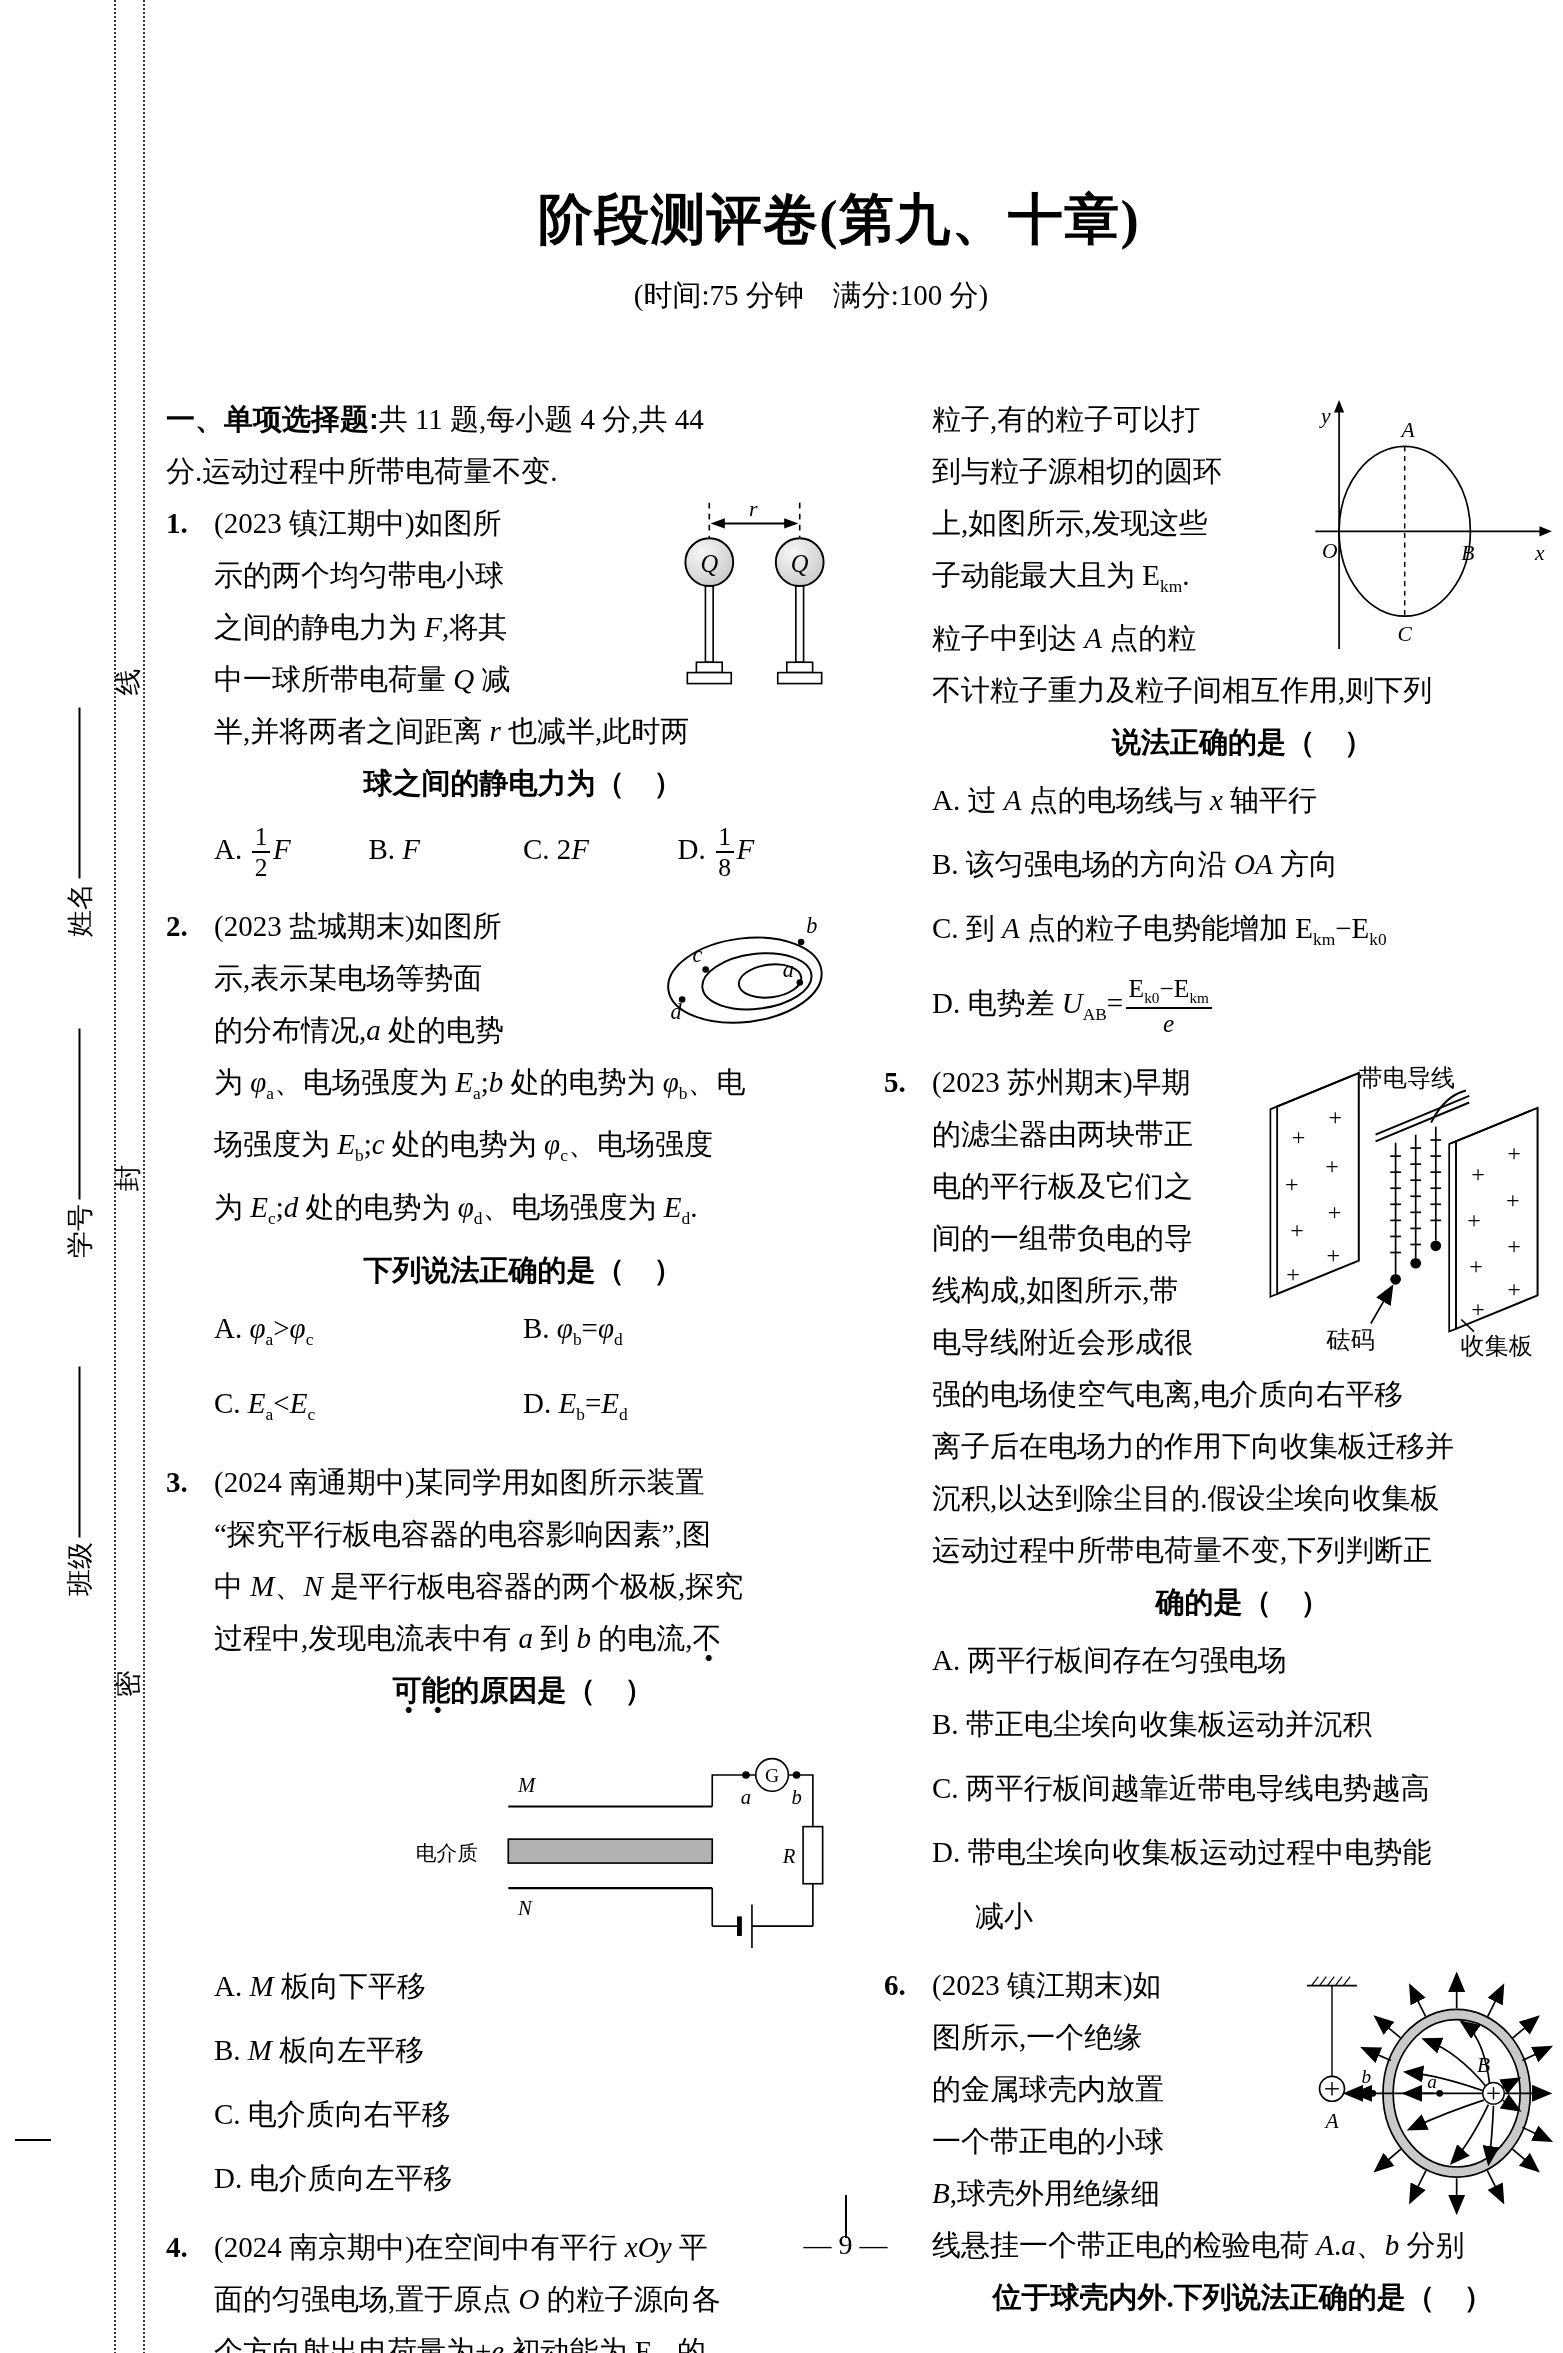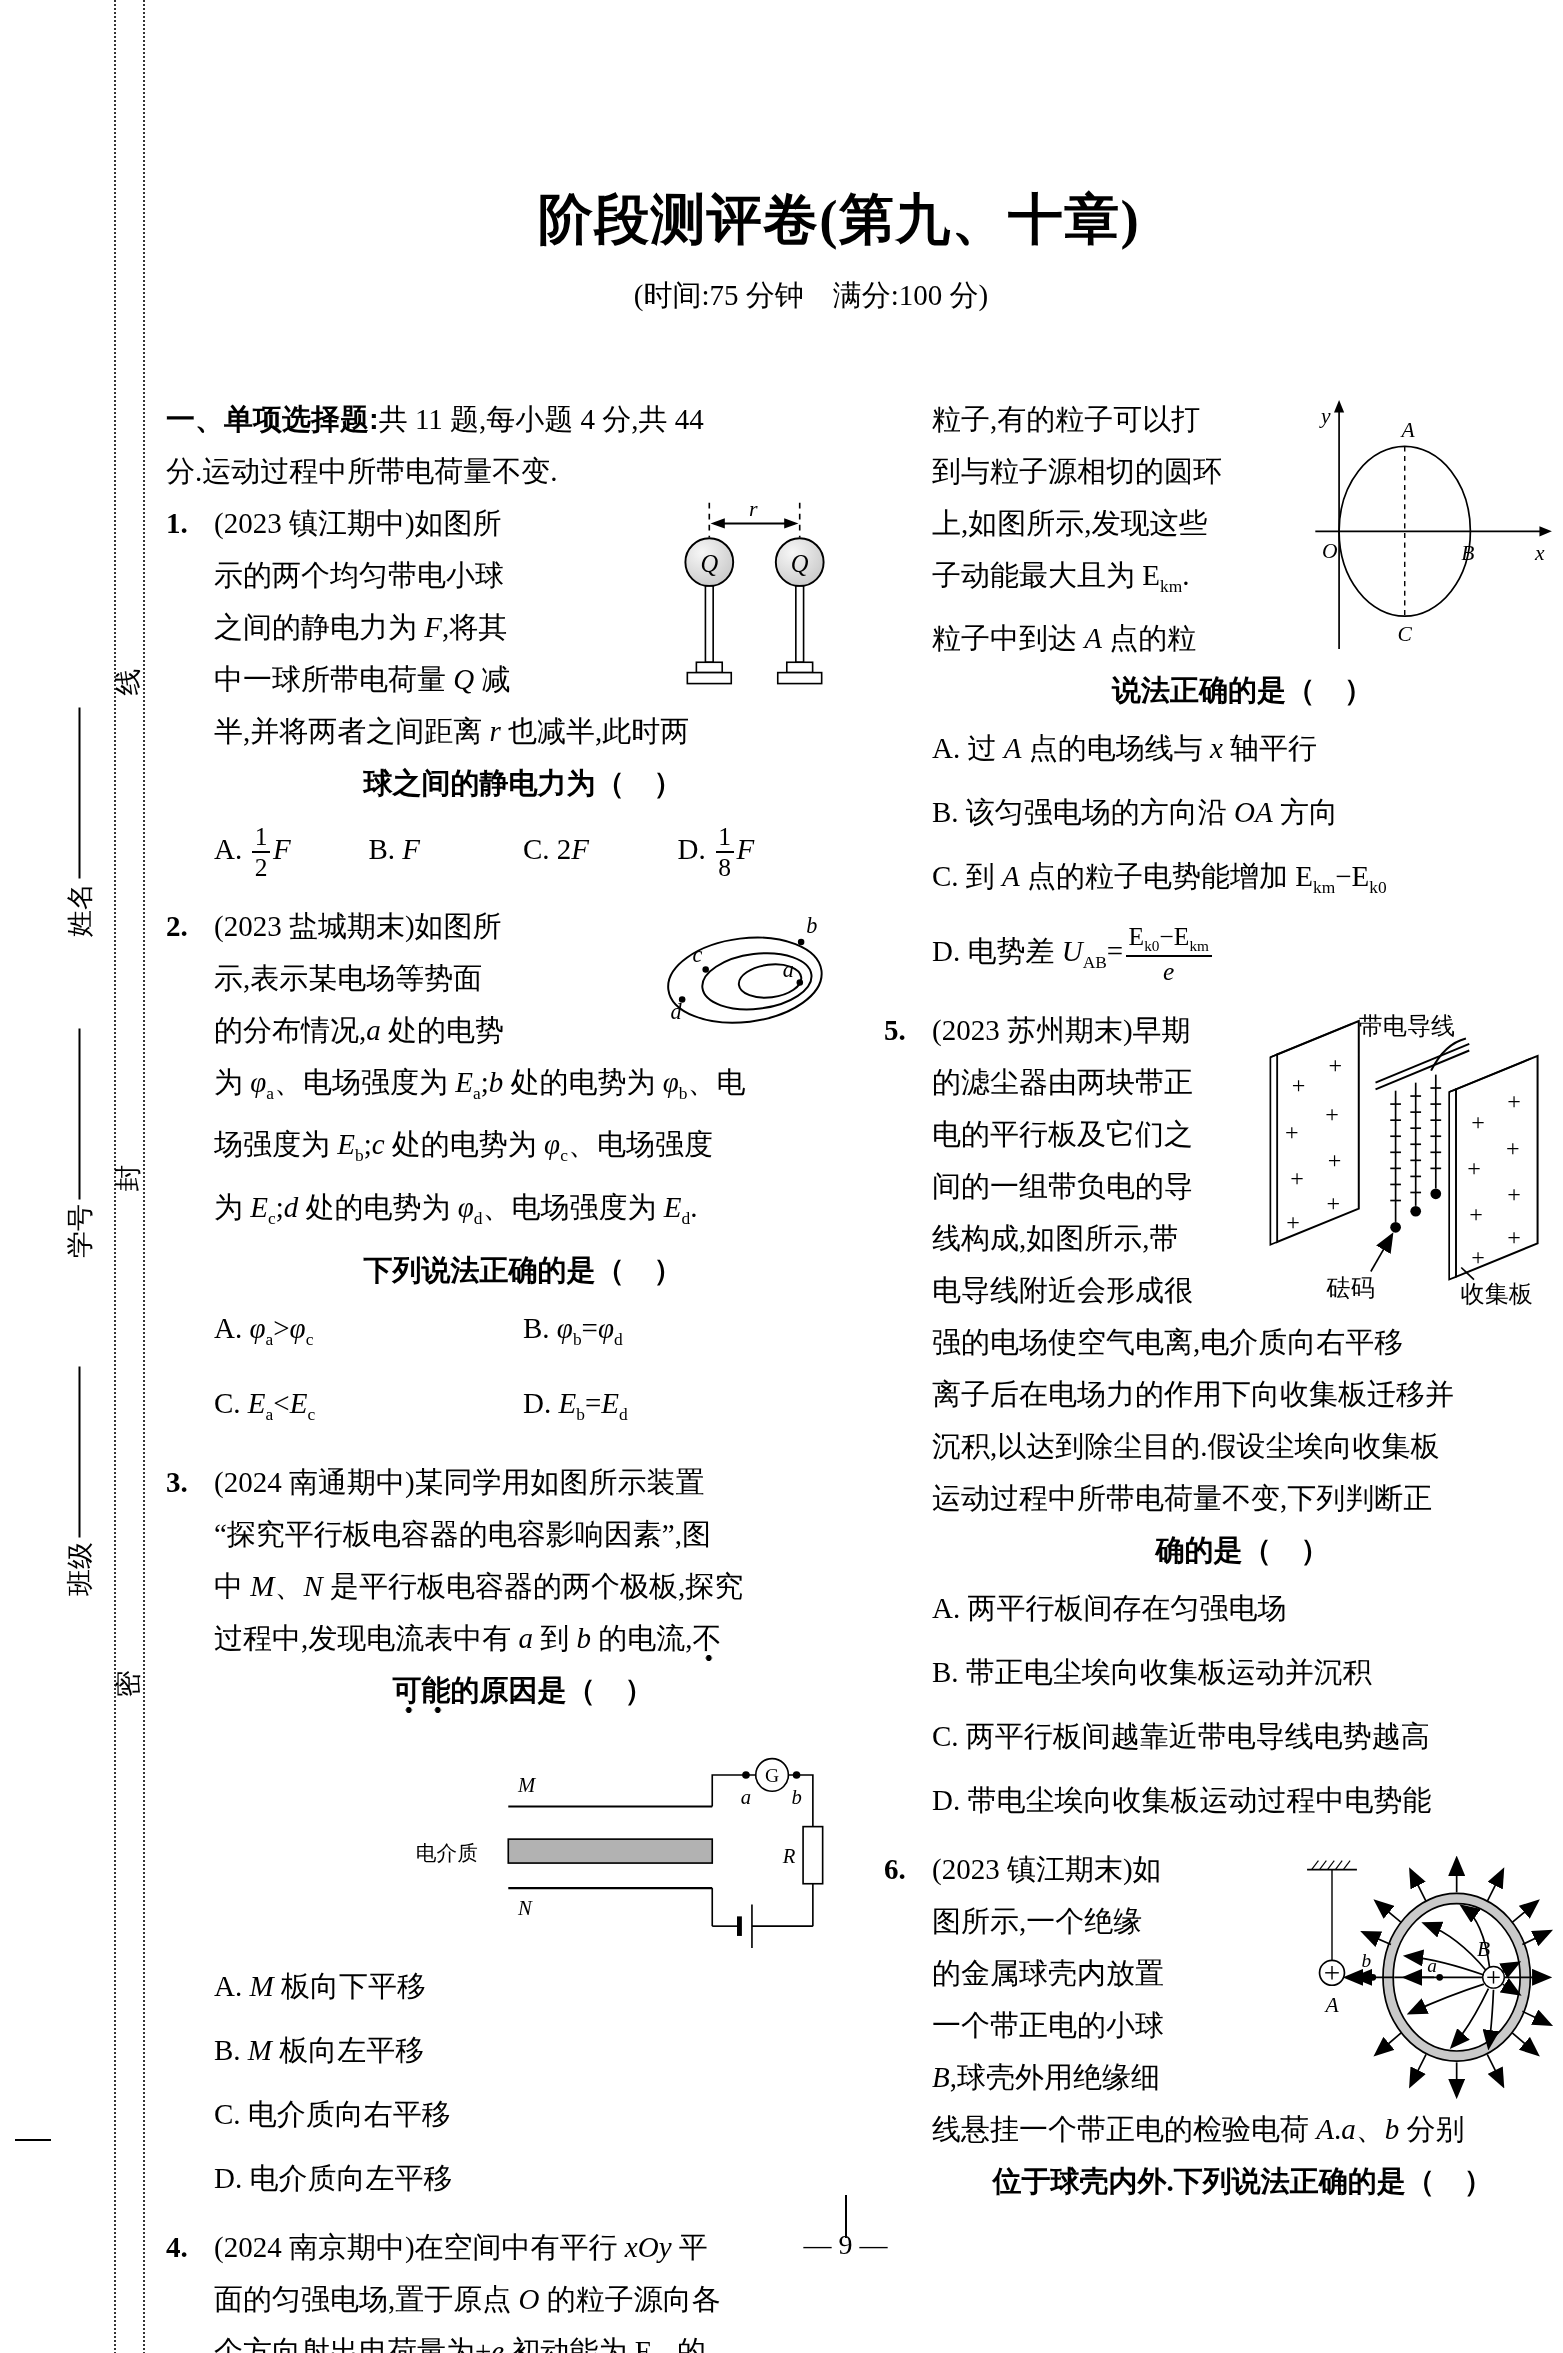--- a/index.html
+++ b/index.html
@@ -269,20 +269,21 @@
           <line class="sdash" x1="178" y1="92" x2="178" y2="392"></line>
           <text class="svglab" x="184" y="76" text-anchor="middle">A</text>
           <text class="svglab" x="278" y="292">B</text>
           <text class="svglab" x="178" y="436" text-anchor="middle">C</text>
         </svg>
       <div class="line"><span class="lt">粒子,有的粒子可以打</span></div>
           <div class="line"><span class="lt">到与粒子源相切的圆环</span></div>
           <div class="line"><span class="lt">上,如图所示,发现这些</span></div>
           <div class="line"><span class="lt">子动能最大且为 E<sub>km</sub>.</span></div>
           <div class="line"><span class="lt">粒子中到达 <i>A</i> 点的粒</span></div>
+          <div class="line"><span class="lt">不计粒子重力及粒子间相互作用,则下列</span></div>
           <div class="line spread">
             <span class="lt">说法正确的是</span>
             <span class="bracket">（　）</span>
           </div>
         </div>
       <div class="opts cols1">
           <div class="opt">A. 过 <i>A</i> 点的电场线与 <i>x</i> 轴平行</div>
           <div class="opt">B. 该匀强电场的方向沿 <i>OA</i> 方向</div>
           <div class="opt">C. 到 <i>A</i> 点的粒子电势能增加 E<sub>km</sub>−E<sub>k0</sub></div>
           <div class="opt">D. 电势差 <i>U</i><sub>AB</sub>=<span class="frac">
@@ -383,20 +384,21 @@
           <div class="line spread">
             <span class="lt">确的是</span>
             <span class="bracket">（　）</span>
           </div>
         </div>
       <div class="opts cols1">
           <div class="opt">A. 两平行板间存在匀强电场</div>
           <div class="opt">B. 带正电尘埃向收集板运动并沉积</div>
           <div class="opt">C. 两平行板间越靠近带电导线电势越高</div>
           <div class="opt">D. 带电尘埃向收集板运动过程中电势能</div>
+          <div class="opt cont">减小</div>
         </div>
     </section>
 
     <section class="q">
       <span class="qnum">6.</span>
       <div class="stem">
         <svg class="figR fig6" width="289" height="255" viewBox="0 0 510 450" style="font-size:44px">
           <defs>
             <marker id="ah6" markerWidth="12" markerHeight="10" refX="9" refY="5" orient="auto">
               <path d="M0,0 L12,5 L0,10 z"></path>

